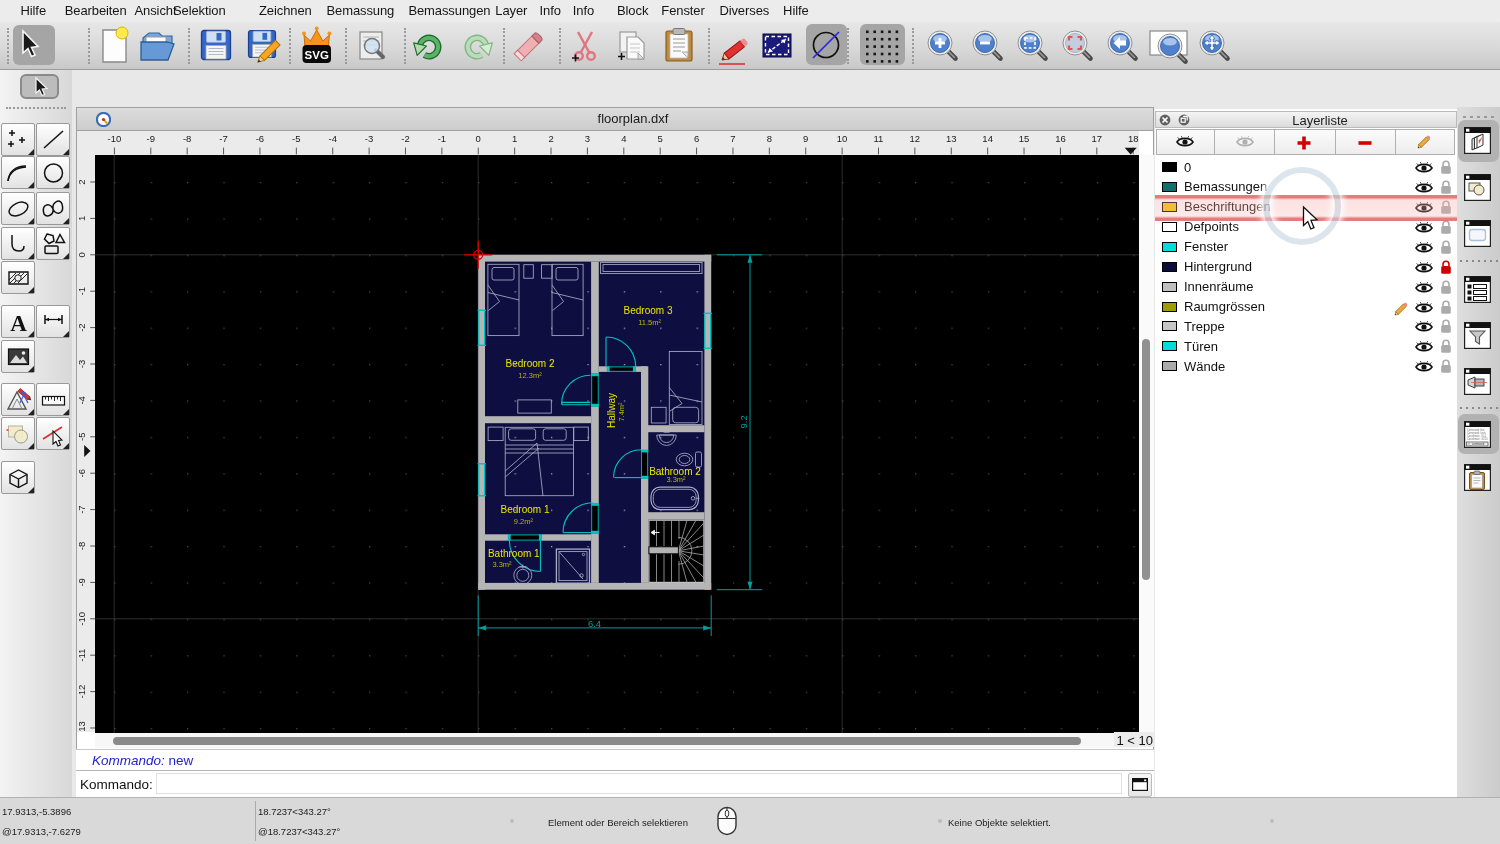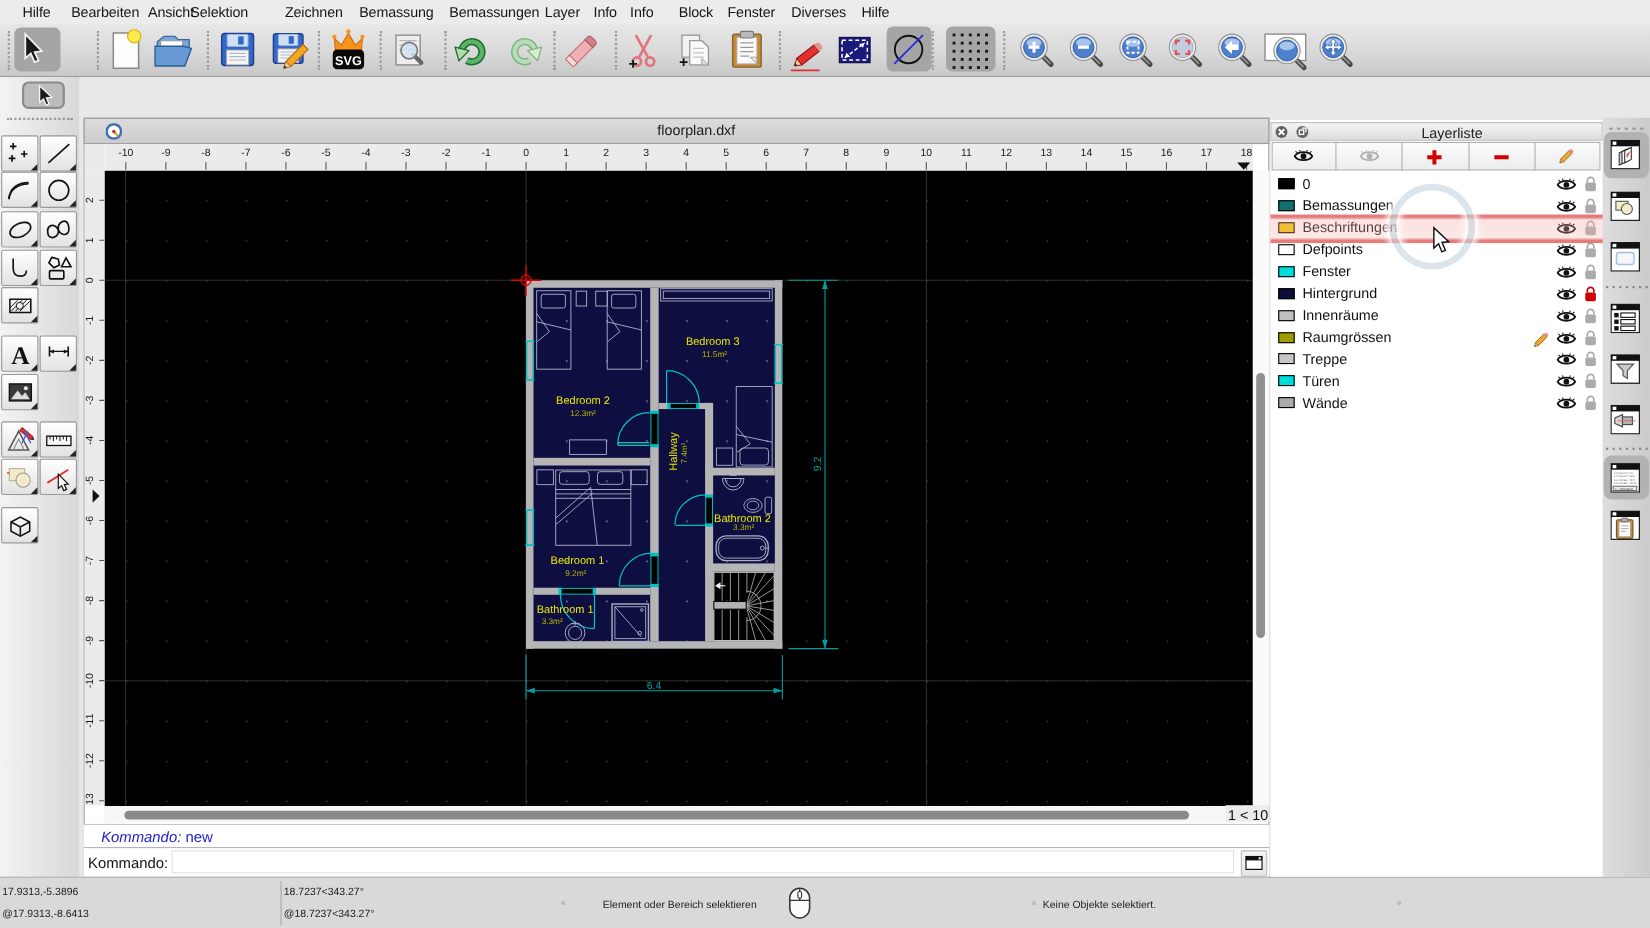--- a/index.html
+++ b/index.html
@@ -675,21 +675,21 @@
 <div class="ab" style="left:156px;top:773px;width:966px;height:21px;background:#fff;border:1px solid #e0e0e0;box-sizing:border-box;"></div>
 <div class="ab" style="left:1127.5px;top:772.5px;width:24.5px;height:24px;background:linear-gradient(180deg,#f6f6f6,#e6e6e6);border:1px solid #bbb;border-radius:2px;box-sizing:border-box;">
     <svg width="16" height="13" viewBox="0 0 16 13" style="position:absolute;left:3px;top:4.5px">
       <rect x="0.6" y="0.6" width="14.8" height="11.8" fill="#fff" stroke="#111" stroke-width="1.2"></rect>
       <rect x="0.6" y="0.6" width="14.8" height="3.6" fill="#111"></rect>
       <rect x="12.2" y="1.4" width="2" height="1.8" fill="#fff"></rect>
     </svg>
   </div>
 <div class="ab statusbar"></div>
 <div class="ab st" style="left:2px;top:805.5px;">17.9313,-5.3896</div>
-<div class="ab st" style="left:2px;top:826px;">@17.9313,-8.6413</div>
+<div class="ab st" style="left:2px;top:826px;">@17.9313,-7.6279</div>
 <div class="ab" style="left:255px;top:801px;width:1px;height:40px;background:#aaa;"></div>
 <div class="ab st" style="left:258px;top:805.5px;">18.7237&lt;343.27°</div>
 <div class="ab st" style="left:258px;top:826px;">@18.7237&lt;343.27°</div>
 <div class="ab st" style="left:548px;top:816.5px;">Element oder Bereich selektieren</div>
 <div class="ab st" style="left:948px;top:816.5px;">Keine Objekte selektiert.</div>
 <div class="ab" style="left:510px;top:819px;width:4px;height:4px;border-radius:2px;background:#bcbcbc;"></div>
 <div class="ab" style="left:938px;top:819px;width:4px;height:4px;border-radius:2px;background:#bcbcbc;"></div>
 <div class="ab" style="left:1270px;top:819px;width:4px;height:4px;border-radius:2px;background:#bcbcbc;"></div>
 <svg class="ab" style="left:716px;top:806px" width="22" height="30" viewBox="0 0 22 30">
     <rect x="2" y="1.5" width="18" height="27" rx="9" fill="#fcfcfc" stroke="#333" stroke-width="1.4"></rect>

